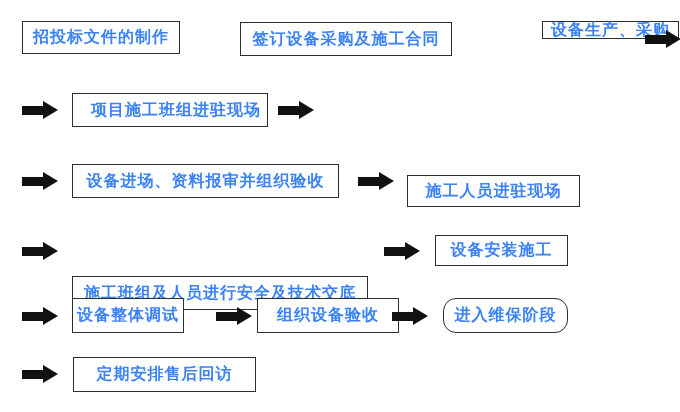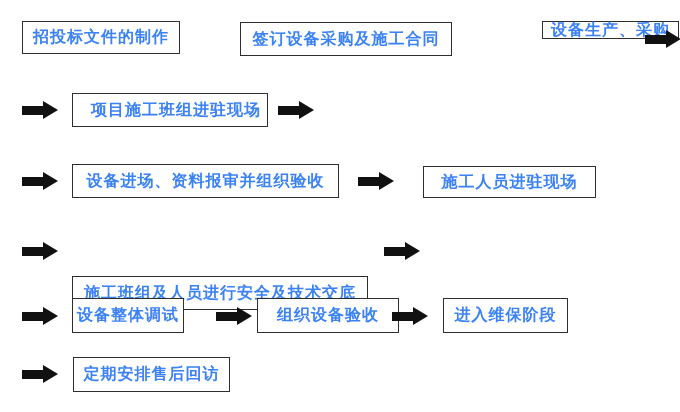--- a/index.html
+++ b/index.html
@@ -56,47 +56,48 @@
 
   <div class="arrow" style="left:22px; top:172px;">
     <span class="bar"></span>
       <span class="head"></span>
   </div>
   <div class="box" style="left:72px; top:164px; width:267px; height:34px;">设备进场、资料报审并组织验收</div>
   <div class="arrow" style="left:358px; top:172px;">
     <span class="bar"></span>
       <span class="head"></span>
   </div>
-  <div class="box" style="left:407px; top:166px; width:173px; height:32px;margin-left:16px;">施工人员进驻现场</div>
+  <div class="box" style="left:407px; top:175px; width:173px; height:32px;">施工人员进驻现场</div>
 
   <div class="arrow" style="left:22px; top:242px;">
     <span class="bar"></span>
       <span class="head"></span>
   </div>
   <div class="box" style="left:72px; top:234px; width:296px; height:34px;margin-top:42px;">施工班组及人员进行安全及技术交底</div>
   <div class="arrow" style="left:384px; top:242px;">
     <span class="bar"></span>
       <span class="head"></span>
   </div>
+  <div class="box" style="left:435px; top:235px; width:133px; height:31px;">设备安装施工</div>
 
   <div class="arrow" style="left:22px; top:307px;">
     <span class="bar"></span>
       <span class="head"></span>
   </div>
   <div class="box" style="left:72px; top:298px; width:112px; height:35px;">设备整体调试</div>
   <div class="arrow" style="left:216px; top:307px;">
     <span class="bar"></span>
       <span class="head"></span>
   </div>
   <div class="box" style="left:257px; top:298px; width:142px; height:35px;">组织设备验收</div>
   <div class="arrow" style="left:392px; top:307px;">
     <span class="bar"></span>
       <span class="head"></span>
   </div>
-  <div class="box" style="left:443px; top:298px; width:125px; height:35px;">进入维保阶段</div>
+  <div class="box" style="left:443px; top:298px; width:125px; height:35px;border-radius:13px;">进入维保阶段</div>
 
   <div class="arrow" style="left:22px; top:365px;">
     <span class="bar"></span>
       <span class="head"></span>
   </div>
-  <div class="box" style="left:73px; top:357px; width:157px; height:35px;">定期安排售后回访</div>
+  <div class="box" style="left:73px; top:357px; width:183px; height:35px;">定期安排售后回访</div>
 
 </div>
 
 </body></html>

